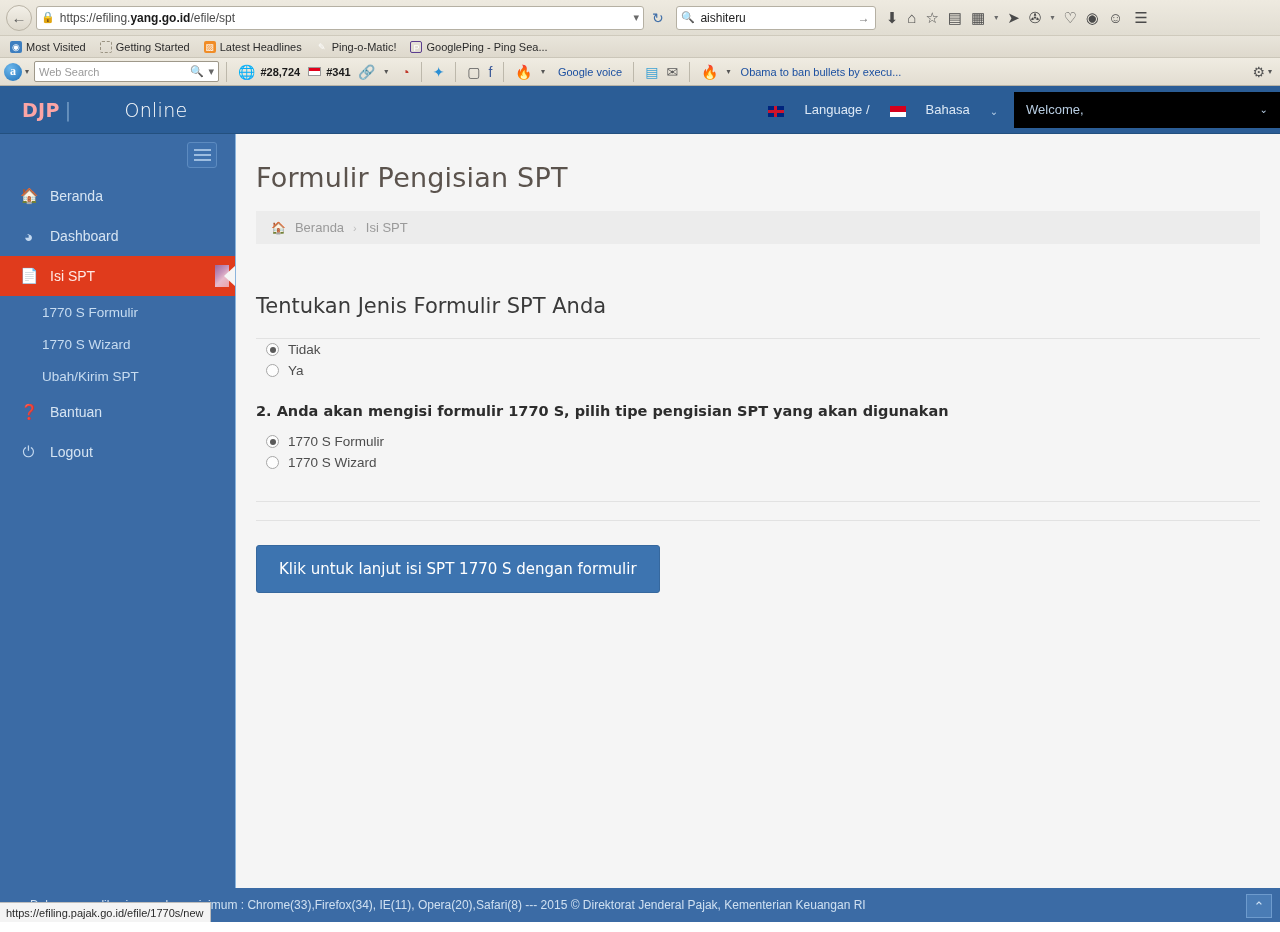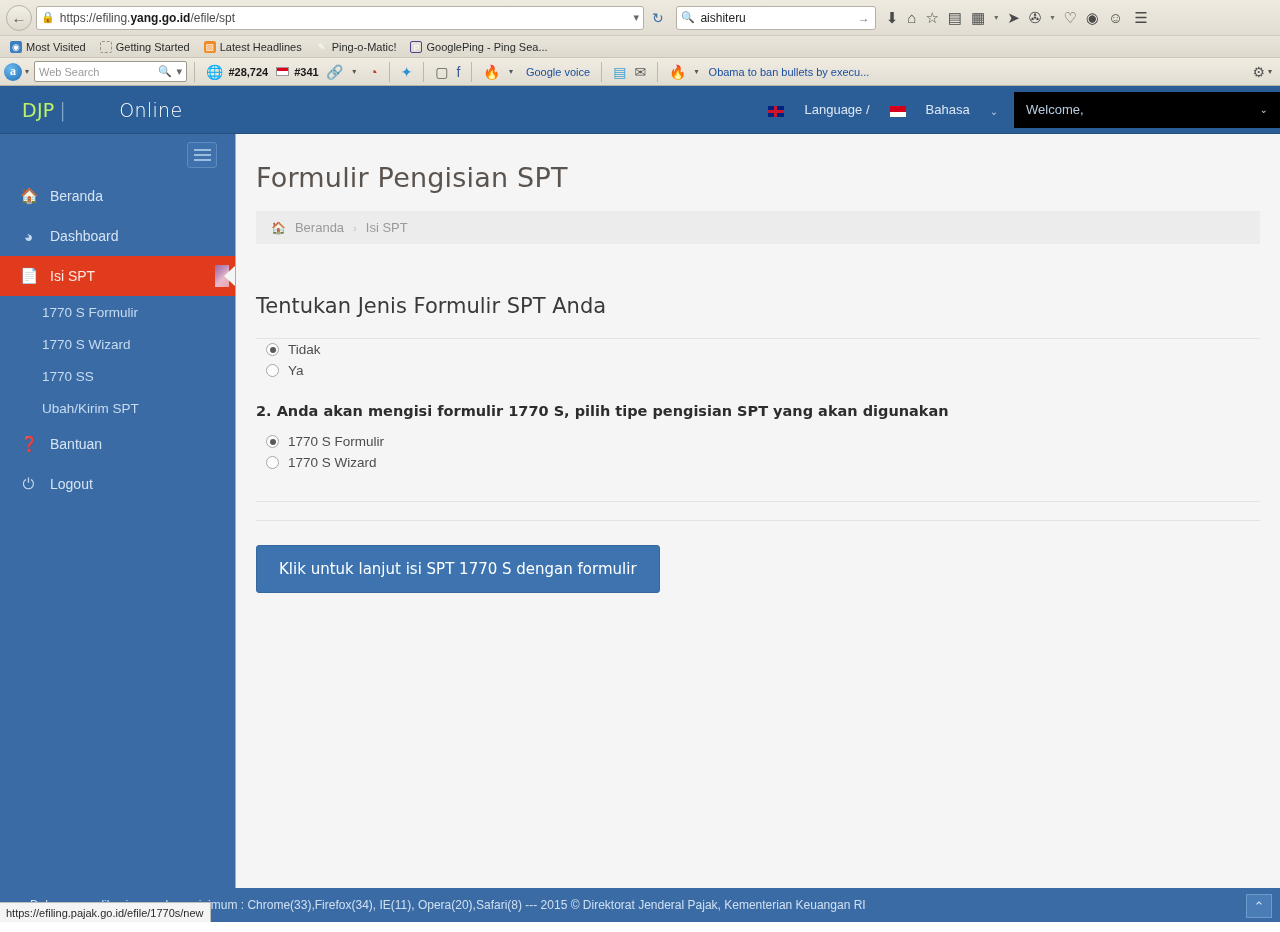--- a/index.html
+++ b/index.html
@@ -83,21 +83,21 @@
   }
   .alexa-logo {
     width: 18px; height: 18px; border-radius: 50%;
     background: radial-gradient(circle at 35% 30%, #6db8ec, #1d6fb8);
     color: #fff; font-size: 12px; font-weight: bold;
     display: flex; align-items: center; justify-content: center;
     font-family: "Liberation Serif", serif;
   }
   .tb-caret { font-size: 8px; color: #555; margin: 0 5px 0 3px; }
   .websearch {
-    width: 153px; height: 21px; background: #fff;
+    width: 185px; height: 21px; background: #fff;
     border: 1px solid #9e988a; border-radius: 2px;
     display: flex; align-items: center; padding: 0 4px;
     font-size: 11px; color: #9a9a9a;
   }
   .websearch .wsgo { margin-left: auto; display: flex; align-items: center; gap: 4px; color: #666; }
   .tb-sep { width: 1px; height: 20px; background: #bdb8ab; margin: 0 7px; }
   .tb-item { display: flex; align-items: center; gap: 5px; padding: 0 4px; white-space: nowrap; }
   .globe { color: #e8a33d; font-size: 14px; }
   .flag-id { width: 13px; height: 9px; background: linear-gradient(#e2001a 50%, #fff 50%); border: 1px solid #999; }
   .rank { font-weight: bold; color: #1a1a1a; font-size: 11px; }
@@ -109,21 +109,21 @@
 
   .top-bar {
     height: 48px; background: linear-gradient(#2b5d96, #2a5display); background: #2b5d96;
     display: flex; align-items: center; position: relative;
     border-bottom: 1px solid #23507f;
   }
   .brand {
     width: 235px; padding-left: 22px; font-size: 19px;
     font-family: "DejaVu Sans", sans-serif; letter-spacing: .3px;
   }
-  .brand .djp { color: #bef264; font-weight: normal; }
+  .brand .djp { color: #fca5a5; font-weight: bold; }
   .brand .pipe { color: #9fc0e0; margin: 0 5px; font-weight: 300; }
   .brand .onl { color: #ffffff; font-weight: 300; margin-left: 48px; }
 
   .topright { margin-left: auto; display: flex; align-items: center; height: 48px; }
   .lang {
     display: flex; align-items: flex-end; gap: 20px;
     color: #dce8f5; font-size: 13px; padding: 0 16px;
   }
   .flag-uk {
     width: 16px; height: 11px; background: #00247d; position: relative; overflow: hidden;
@@ -410,23 +410,20 @@
         <span>Isi SPT</span>
       </div>
 
       <div class="sub-item">
         <span>1770 S Formulir</span>
       </div>
       <div class="sub-item">
         <span>1770 S Wizard</span>
       </div>
       <div class="sub-item">
-        <span>1770 SS</span>
-      </div>
-      <div class="sub-item">
         <span>Ubah/Kirim SPT</span>
       </div>
 
       <div class="nav-item">
         <span class="nico">❓</span>
         <span>Bantuan</span>
       </div>
       <div class="nav-item">
         <span class="nico">⏻</span>
         <span>Logout</span>

